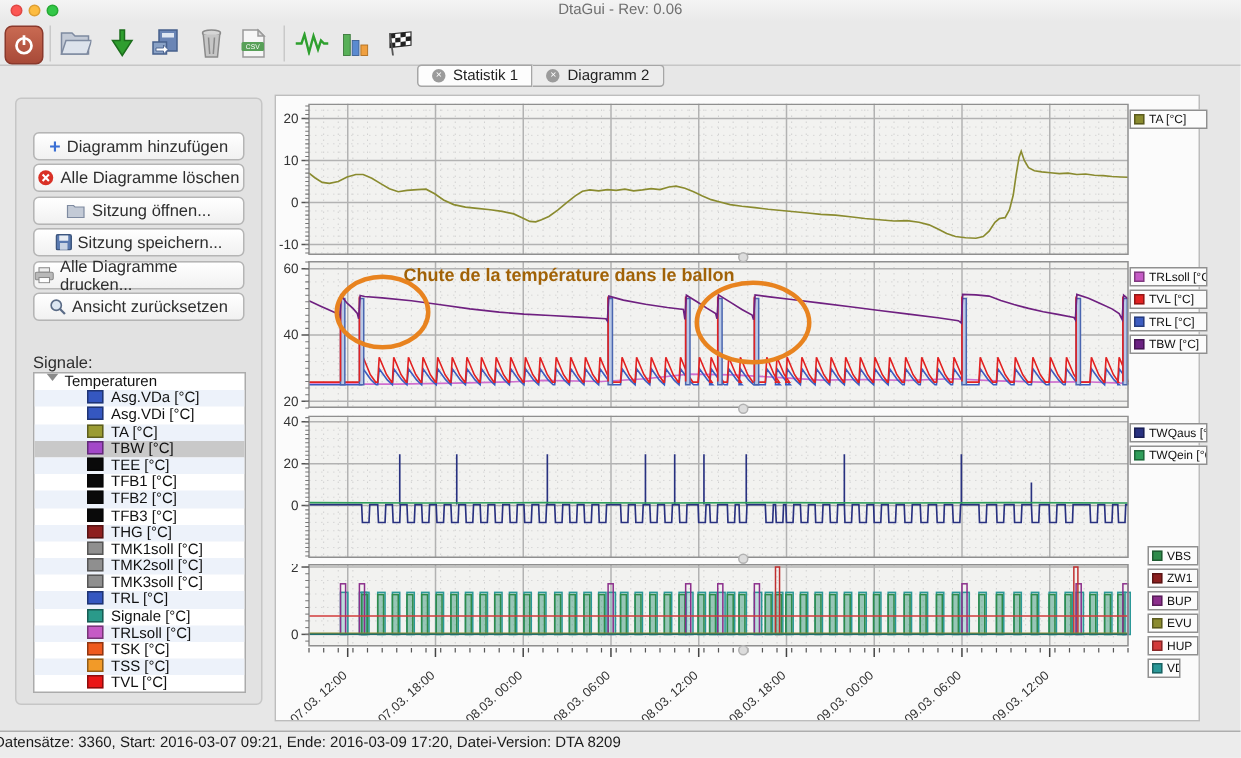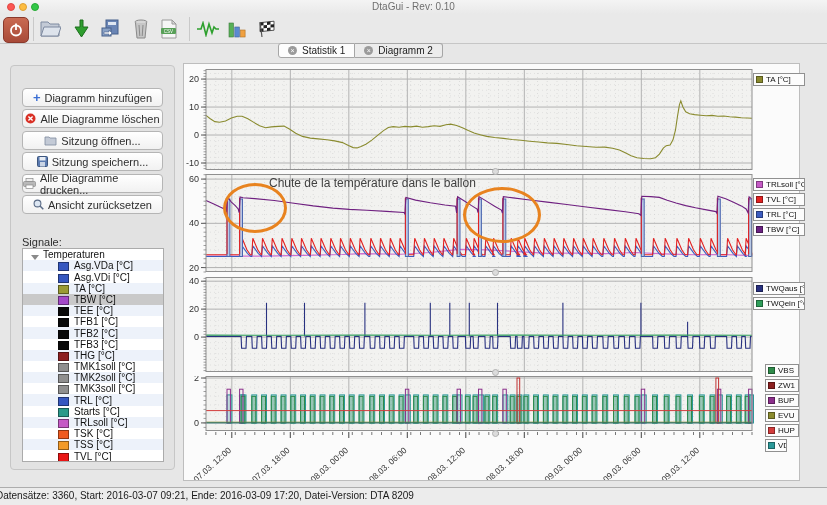--- a/index.html
+++ b/index.html
@@ -36,53 +36,53 @@
            border:1px solid #c6c6c6;border-radius:4px;box-sizing:border-box;}
   .btn{position:absolute;left:11px;width:141px;height:19px;box-sizing:border-box;
        background:linear-gradient(#ffffff,#f1f1f1);border:1px solid #b5b5b5;border-radius:4px;
        font-size:11px;color:#2e2e2e;display:flex;align-items:center;justify-content:center;gap:4px;}
   .btn .bicon{display:flex;align-items:center;}
   .chkrow{position:absolute;left:11px;display:flex;align-items:center;gap:5px;font-size:11px;color:#2e2e2e;}
   .chk{width:12px;height:12px;background:#fff;border:1px solid #9a9a9a;border-radius:2px;}
   .siglabel{position:absolute;left:11px;font-size:11px;color:#2e2e2e;}
   .siglist{position:absolute;left:11px;top:182px;width:142px;height:214px;background:#fff;
            border:1px solid #ababab;overflow:hidden;box-sizing:border-box;}
-  .sigrow{height:11.2px;display:flex;align-items:flex-end;font-size:10px;color:#111;white-space:nowrap;}
+  .sigrow{height:11.2px;display:flex;align-items:flex-start;font-size:10px;color:#111;white-space:nowrap;}
   .sigrow:nth-child(even){background:#edf2fa;}
   .sigrow.selected{background:#c9c9c9;}
   .sigrow .tri{width:0;height:0;border-left:4px solid transparent;border-right:4px solid transparent;
                border-top:5px solid #8a8a8a;margin:0 4px 0 8px;}
   .sigrow .sw{width:11px;height:9px;margin:0 5px 0 35px;border:1px solid rgba(0,0,0,0.4);
               box-sizing:border-box;flex:0 0 auto;}
   
   .chartpanel{position:absolute;left:183px;top:63px;width:617px;height:418px;background:#fbfbfb;
               border:1px solid #bdbdbd;box-sizing:border-box;}
   .plot{position:absolute;left:0;}
   .plot svg{display:block;}
   .legend{position:absolute;}
   .lgbox{box-sizing:border-box;height:13px;margin-bottom:2px;background:#fcfcfc;border:1px solid #909090;
          font-size:8px;color:#111;display:flex;align-items:center;padding:0 2px;overflow:hidden;white-space:nowrap;}
   .lgbox .sw{width:7px;height:7px;margin-right:3px;border:1px solid rgba(0,0,0,0.35);flex:0 0 auto;box-sizing:border-box;}
   .dot{position:absolute;left:308px;width:7px;height:7px;border-radius:50%;background:#dcdcdc;
        border:1px solid #b2b2b2;box-sizing:border-box;}
   .ellipse{position:absolute;border:3px solid #e8831f;border-radius:50%;}
-  .annot{position:absolute;left:85px;top:112px;font-size:12px;font-weight:normal;color:#404040;white-space:nowrap;}
+  .annot{position:absolute;left:85px;top:112px;font-size:12px;font-weight:bold;color:#a16207;white-space:nowrap;}
   
   .statusbar{position:absolute;left:0;top:487px;width:827px;height:18px;background:#ececec;
              border-top:1px solid #adadad;box-sizing:border-box;}
   .statusbar span{display:block;margin-left:-4px;font-size:10px;line-height:16px;color:#1a1a1a;white-space:nowrap;}
 </style>
 </head>
 <body>
 
 <div class="titlebar">
   <span class="tl red"></span>
   <span class="tl yel"></span>
   <span class="tl grn"></span>
-  <div class="titletext">DtaGui - Rev: 0.10</div>
+  <div class="titletext">DtaGui - Rev: 0.06</div>
 </div>
 
 <div class="toolbar">
   <div class="tool power" style="left:3px">
     <svg width="16" height="16" viewBox="0 0 16 16">
       <circle cx="8" cy="8.5" r="5" fill="none" stroke="#fff" stroke-width="1.8"></circle>
       <line x1="8" y1="1.5" x2="8" y2="8" stroke="#fff" stroke-width="1.8"></line>
     </svg>
   </div>
   <div class="sep" style="left:33px"></div>
@@ -265,21 +265,21 @@
       <div class="sigrow">
         <span class="sw" style="background: rgb(143, 143, 143);"></span>
         <span>TMK3soll [°C]</span>
       </div>
       <div class="sigrow">
         <span class="sw" style="background: rgb(53, 87, 192);"></span>
         <span>TRL [°C]</span>
       </div>
       <div class="sigrow">
         <span class="sw" style="background: rgb(42, 154, 138);"></span>
-        <span>Starts [°C]</span>
+        <span>Signale [°C]</span>
       </div>
       <div class="sigrow">
         <span class="sw" style="background: rgb(197, 90, 197);"></span>
         <span>TRLsoll [°C]</span>
       </div>
       <div class="sigrow">
         <span class="sw" style="background: rgb(239, 90, 31);"></span>
         <span>TSK [°C]</span>
       </div>
       <div class="sigrow">

